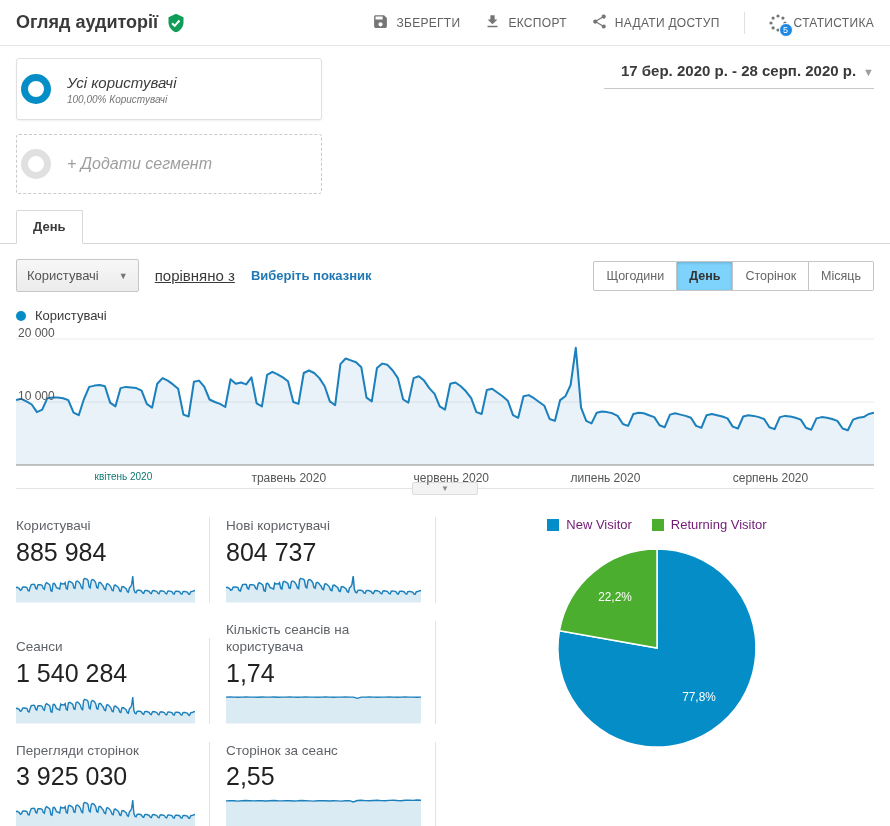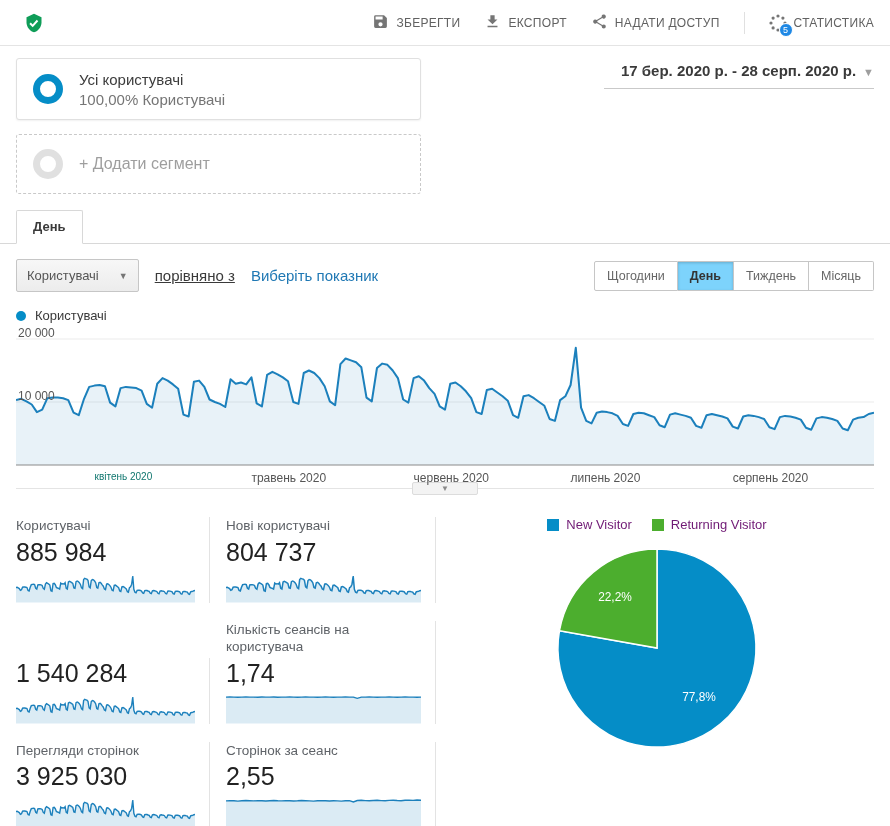--- a/index.html
+++ b/index.html
@@ -12,41 +12,41 @@
   .shield { margin-left:8px; display:flex; align-items:center; }
   .actions { margin-left:auto; display:flex; align-items:center; gap:24px; }
   .action-btn { display:flex; align-items:center; gap:7px; font-size:12px; color:#616161; cursor:pointer; background:none; border:none; font-family:inherit; letter-spacing:.3px; }
   .action-btn svg { flex:0 0 auto; }
   .v-divider { width:1px; height:22px; background:#e0e0e0; }
   .insights-wrap { position:relative; display:inline-flex; }
   .badge { position:absolute; right:-6px; bottom:-5px; width:14px; height:14px; background:#1e88e5; color:#fff; font-size:9px; border-radius:50%; display:flex; align-items:center; justify-content:center; border:1.5px solid #fff; }
 
   
   .segment-section { position:relative; padding:12px 16px 14px; }
-  .seg-card { width:405px; border:1px solid #e0e0e0; border-radius:3px; background:#fff; display:flex; align-items:center; padding:10px 16px; box-shadow:0 1px 2px rgba(0,0,0,.06); min-height:62px; }
+  .seg-card { width:306px; border:1px solid #e0e0e0; border-radius:3px; background:#fff; display:flex; align-items:center; padding:10px 4px; box-shadow:0 1px 2px rgba(0,0,0,.06); min-height:62px;font-style:italic; }
   .seg-ring { width:30px; height:30px; border-radius:50%; border:7px solid #058dc7; margin-right:16px; flex:0 0 auto; }
   .seg-ring.grey { border-color:#e0e0e0; }
   .seg-title { font-size:15px; color:#3c3c3c; }
-  .seg-sub { font-size:15px; color:#757575; margin-top:3px; }
+  .seg-sub { font-size:10px; color:#757575; margin-top:3px; }
   .seg-add { margin-top:14px; border:1px dashed #c9c9c9; box-shadow:none; min-height:60px; }
   .seg-add-label { font-size:16px; color:#9e9e9e; }
 
   .date-block { position:absolute; top:16px; right:16px; width:270px; text-align:right; border-bottom:1px solid #c9c9c9; padding-bottom:9px; font-size:15px; font-weight:700; color:#3a3a3a; cursor:pointer; }
   .date-caret { color:#9e9e9e; font-size:11px; margin-left:7px; }
 
   
   .tab-row { border-bottom:1px solid #d8d8d8; margin-top:2px; padding-left:16px; height:34px; display:flex; align-items:flex-end; }
   .tab { background:#fff; border:1px solid #d8d8d8; border-bottom:1px solid #fff; margin-bottom:-1px; padding:8px 16px 9px; font-size:13px; font-weight:700; color:#3a3a3a; border-radius:2px 2px 0 0; cursor:pointer; }
 
   
   .controls { display:flex; align-items:center; padding:15px 16px 12px; }
   .metric-select { display:flex; align-items:center; gap:20px; border:1px solid #c6c6c6; border-radius:2px; background:linear-gradient(#f7f7f7,#ececec); padding:8px 10px; font-size:13px; color:#555; cursor:pointer; }
   .sel-caret { font-size:9px; color:#757575; }
   .compare { margin-left:16px; font-size:15px; color:#3a3a3a;text-decoration:underline; }
-  .pick-link { margin-left:16px; font-size:15px; color:#1f78b4; text-decoration:none; cursor:pointer; }
+  .pick-link { margin-left:16px; font-size:13px; color:#1f78b4; text-decoration:none; cursor:pointer;font-weight:bold; }
   .granularity { margin-left:auto; display:flex;justify-content:flex-end; }
   .gran-btn { padding:7px 12px; font-size:12.5px; color:#666; border:1px solid #c6c6c6; border-left:none; background:#fff; cursor:pointer; font-family:inherit; }
   .gran-btn:first-child { border-left:1px solid #c6c6c6; border-radius:2px 0 0 2px; }
   .gran-btn:last-child { border-radius:0 2px 2px 0; }
   .gran-btn.active { background:#7dd3fc; box-shadow:inset 0 1px 3px rgba(0,0,0,.18); font-weight:700; color:#333; }
 
   
   .legend-row { padding:4px 16px 8px; display:flex; align-items:center; gap:9px; font-size:13px; color:#3a3a3a; }
   .legend-dot { width:10px; height:10px; border-radius:50%; background:#058dc7; }
   .chart-wrap { position:relative; margin:0 16px; }
@@ -67,20 +67,21 @@
 
   .pie-sec { flex:1; display:flex; flex-direction:column; align-items:center; }
   .pie-legend { display:flex; align-items:center; gap:20px; font-size:13px; color:#701a75; margin-bottom:12px; }
   .pl-item { display:flex; align-items:center; }
   .sq { width:12px; height:12px; margin-right:7px; }
 </style>
 </head>
 <body>
 
 <div class="header">
+  <span class="page-title">Огляд аудиторії</span>
   <span class="shield">
     <svg width="20" height="20" viewBox="0 0 24 24">
         <path fill="#0f9d58" d="M12 1 3 5v6c0 5.5 3.8 10.74 9 12 5.2-1.26 9-6.5 9-12V5l-9-4z"></path>
         <path fill="none" stroke="#fff" stroke-width="2.4" d="M7.3 12.3l3.1 3.1 5.8-6.4"></path>
       </svg>
   </span>
   <div class="actions">
     <button class="action-btn">
       <span><svg width="17" height="17" viewBox="0 0 24 24" fill="#757575">
             <path d="M17 3H5a2 2 0 0 0-2 2v14a2 2 0 0 0 2 2h14a2 2 0 0 0 2-2V7l-4-4zm-5 16a3 3 0 1 1 0-6 3 3 0 0 1 0 6zm3-10H5V5h10v4z"></path>
@@ -143,21 +144,21 @@
 <div class="controls">
   <div class="metric-select">
     <span>Користувачі</span>
     <span class="sel-caret">▼</span>
   </div>
   <span class="compare">порівняно з</span>
   <a class="pick-link">Виберіть показник</a>
   <div class="granularity">
     <button class="gran-btn">Щогодини</button>
     <button class="gran-btn active">День</button>
-    <button class="gran-btn">Тиждень</button>
+    <button class="gran-btn">Сторінок</button>
     <button class="gran-btn">Місяць</button>
   </div>
 </div>
 
 <div class="legend-row">
   <span class="legend-dot" style="background: rgb(5, 141, 199);"></span>
   <span>Користувачі</span>
 </div>
 <div class="chart-wrap">
   <svg id="main-chart" viewBox="0 0 845 135" preserveAspectRatio="none">
@@ -194,20 +195,21 @@
         <div class="mlabel">Нові користувачі</div>
         <div class="mvalue">804 737</div>
         <svg class="spark" viewBox="0 0 180 30" preserveAspectRatio="none">
             <polygon points="0,29.5 0.0,14.6 1.1,14.3 2.2,14.9 3.3,15.6 4.4,17.3 5.5,16.7 6.6,14.2 7.7,14.0 8.8,14.0 9.9,14.2 11.0,14.6 12.1,17.4 13.2,18.0 14.3,14.3 15.4,11.7 16.5,11.4 17.6,11.2 18.7,11.5 19.8,15.2 20.9,16.0 22.0,11.9 23.0,11.7 24.1,11.8 25.2,11.9 26.3,12.5 27.4,15.4 28.5,16.3 29.6,11.0 30.7,9.7 31.8,10.3 32.9,11.1 34.0,12.1 35.1,17.8 36.2,18.2 37.3,10.5 38.4,10.3 39.5,11.7 40.6,14.5 41.7,15.0 42.8,15.4 43.9,16.1 45.0,10.0 46.1,11.0 47.2,10.7 48.3,11.1 49.4,9.6 50.5,15.3 51.6,16.0 52.7,9.0 53.8,8.3 54.9,8.9 56.0,9.6 57.1,10.4 58.2,15.0 59.3,15.4 60.4,8.6 61.5,8.0 62.6,8.6 63.7,9.7 64.8,11.5 65.9,14.9 67.0,15.7 68.0,6.6 69.1,5.4 70.2,5.8 71.3,6.2 72.4,7.3 73.5,14.0 74.6,14.9 75.7,7.5 76.8,6.5 77.9,6.8 79.0,8.0 80.1,9.7 81.2,14.5 82.3,15.2 83.4,9.7 84.5,9.3 85.6,10.3 86.7,11.9 87.8,13.2 88.9,16.0 90.0,16.7 91.1,11.0 92.2,10.7 93.3,11.5 94.4,12.6 95.5,14.2 96.6,17.3 97.7,17.7 98.8,12.4 99.9,12.1 101.0,12.9 102.1,13.8 103.2,14.7 104.3,18.0 105.4,18.5 106.5,13.8 107.6,13.5 108.7,14.2 109.8,15.0 110.9,15.9 112.0,18.8 113.0,19.2 114.1,14.6 115.2,13.8 116.3,11.2 117.4,3.0 118.5,16.3 119.6,19.2 120.7,19.8 121.8,17.4 122.9,17.1 124.0,17.3 125.1,17.5 126.2,18.1 127.3,19.9 128.4,20.3 129.5,17.7 130.6,17.4 131.7,17.5 132.8,18.0 133.9,18.4 135.0,20.2 136.1,20.6 137.2,17.8 138.3,17.5 139.4,17.8 140.5,18.1 141.6,18.5 142.7,20.3 143.8,20.8 144.9,18.0 146.0,17.7 147.1,18.0 148.2,18.2 149.3,18.7 150.4,20.5 151.5,20.9 152.6,18.2 153.7,18.0 154.8,18.1 155.9,18.4 157.0,18.8 158.0,20.6 159.1,21.0 160.2,18.4 161.3,18.1 162.4,18.2 163.5,18.5 164.6,18.9 165.7,20.8 166.8,21.2 167.9,18.7 169.0,18.4 170.1,18.5 171.2,18.8 172.3,19.2 173.4,20.9 174.5,21.3 175.6,18.9 176.7,18.5 177.8,18.4 178.9,17.7 180.0,17.4 180,29.5" fill="rgba(28,128,188,0.16)"></polygon>
             <polyline points="0.0,14.6 1.1,14.3 2.2,14.9 3.3,15.6 4.4,17.3 5.5,16.7 6.6,14.2 7.7,14.0 8.8,14.0 9.9,14.2 11.0,14.6 12.1,17.4 13.2,18.0 14.3,14.3 15.4,11.7 16.5,11.4 17.6,11.2 18.7,11.5 19.8,15.2 20.9,16.0 22.0,11.9 23.0,11.7 24.1,11.8 25.2,11.9 26.3,12.5 27.4,15.4 28.5,16.3 29.6,11.0 30.7,9.7 31.8,10.3 32.9,11.1 34.0,12.1 35.1,17.8 36.2,18.2 37.3,10.5 38.4,10.3 39.5,11.7 40.6,14.5 41.7,15.0 42.8,15.4 43.9,16.1 45.0,10.0 46.1,11.0 47.2,10.7 48.3,11.1 49.4,9.6 50.5,15.3 51.6,16.0 52.7,9.0 53.8,8.3 54.9,8.9 56.0,9.6 57.1,10.4 58.2,15.0 59.3,15.4 60.4,8.6 61.5,8.0 62.6,8.6 63.7,9.7 64.8,11.5 65.9,14.9 67.0,15.7 68.0,6.6 69.1,5.4 70.2,5.8 71.3,6.2 72.4,7.3 73.5,14.0 74.6,14.9 75.7,7.5 76.8,6.5 77.9,6.8 79.0,8.0 80.1,9.7 81.2,14.5 82.3,15.2 83.4,9.7 84.5,9.3 85.6,10.3 86.7,11.9 87.8,13.2 88.9,16.0 90.0,16.7 91.1,11.0 92.2,10.7 93.3,11.5 94.4,12.6 95.5,14.2 96.6,17.3 97.7,17.7 98.8,12.4 99.9,12.1 101.0,12.9 102.1,13.8 103.2,14.7 104.3,18.0 105.4,18.5 106.5,13.8 107.6,13.5 108.7,14.2 109.8,15.0 110.9,15.9 112.0,18.8 113.0,19.2 114.1,14.6 115.2,13.8 116.3,11.2 117.4,3.0 118.5,16.3 119.6,19.2 120.7,19.8 121.8,17.4 122.9,17.1 124.0,17.3 125.1,17.5 126.2,18.1 127.3,19.9 128.4,20.3 129.5,17.7 130.6,17.4 131.7,17.5 132.8,18.0 133.9,18.4 135.0,20.2 136.1,20.6 137.2,17.8 138.3,17.5 139.4,17.8 140.5,18.1 141.6,18.5 142.7,20.3 143.8,20.8 144.9,18.0 146.0,17.7 147.1,18.0 148.2,18.2 149.3,18.7 150.4,20.5 151.5,20.9 152.6,18.2 153.7,18.0 154.8,18.1 155.9,18.4 157.0,18.8 158.0,20.6 159.1,21.0 160.2,18.4 161.3,18.1 162.4,18.2 163.5,18.5 164.6,18.9 165.7,20.8 166.8,21.2 167.9,18.7 169.0,18.4 170.1,18.5 171.2,18.8 172.3,19.2 173.4,20.9 174.5,21.3 175.6,18.9 176.7,18.5 177.8,18.4 178.9,17.7 180.0,17.4" fill="none" stroke="#1c80bc" stroke-width="1.4"></polyline>
           </svg>
       </div>
     </div>
     <div class="mrow">
       <div class="mcard">
+        <div class="mlabel">Сеанси</div>
         <div class="mvalue">1 540 284</div>
         <svg class="spark" viewBox="0 0 180 30" preserveAspectRatio="none">
             <polygon points="0,29.5 0.0,14.6 1.1,14.3 2.2,14.9 3.3,15.6 4.4,17.3 5.5,16.7 6.6,14.2 7.7,14.0 8.8,14.0 9.9,14.2 11.0,14.6 12.1,17.4 13.2,18.0 14.3,14.3 15.4,11.7 16.5,11.4 17.6,11.2 18.7,11.5 19.8,15.2 20.9,16.0 22.0,11.9 23.0,11.7 24.1,11.8 25.2,11.9 26.3,12.5 27.4,15.4 28.5,16.3 29.6,11.0 30.7,9.7 31.8,10.3 32.9,11.1 34.0,12.1 35.1,17.8 36.2,18.2 37.3,10.5 38.4,10.3 39.5,11.7 40.6,14.5 41.7,15.0 42.8,15.4 43.9,16.1 45.0,10.0 46.1,11.0 47.2,10.7 48.3,11.1 49.4,9.6 50.5,15.3 51.6,16.0 52.7,9.0 53.8,8.3 54.9,8.9 56.0,9.6 57.1,10.4 58.2,15.0 59.3,15.4 60.4,8.6 61.5,8.0 62.6,8.6 63.7,9.7 64.8,11.5 65.9,14.9 67.0,15.7 68.0,6.6 69.1,5.4 70.2,5.8 71.3,6.2 72.4,7.3 73.5,14.0 74.6,14.9 75.7,7.5 76.8,6.5 77.9,6.8 79.0,8.0 80.1,9.7 81.2,14.5 82.3,15.2 83.4,9.7 84.5,9.3 85.6,10.3 86.7,11.9 87.8,13.2 88.9,16.0 90.0,16.7 91.1,11.0 92.2,10.7 93.3,11.5 94.4,12.6 95.5,14.2 96.6,17.3 97.7,17.7 98.8,12.4 99.9,12.1 101.0,12.9 102.1,13.8 103.2,14.7 104.3,18.0 105.4,18.5 106.5,13.8 107.6,13.5 108.7,14.2 109.8,15.0 110.9,15.9 112.0,18.8 113.0,19.2 114.1,14.6 115.2,13.8 116.3,11.2 117.4,3.0 118.5,16.3 119.6,19.2 120.7,19.8 121.8,17.4 122.9,17.1 124.0,17.3 125.1,17.5 126.2,18.1 127.3,19.9 128.4,20.3 129.5,17.7 130.6,17.4 131.7,17.5 132.8,18.0 133.9,18.4 135.0,20.2 136.1,20.6 137.2,17.8 138.3,17.5 139.4,17.8 140.5,18.1 141.6,18.5 142.7,20.3 143.8,20.8 144.9,18.0 146.0,17.7 147.1,18.0 148.2,18.2 149.3,18.7 150.4,20.5 151.5,20.9 152.6,18.2 153.7,18.0 154.8,18.1 155.9,18.4 157.0,18.8 158.0,20.6 159.1,21.0 160.2,18.4 161.3,18.1 162.4,18.2 163.5,18.5 164.6,18.9 165.7,20.8 166.8,21.2 167.9,18.7 169.0,18.4 170.1,18.5 171.2,18.8 172.3,19.2 173.4,20.9 174.5,21.3 175.6,18.9 176.7,18.5 177.8,18.4 178.9,17.7 180.0,17.4 180,29.5" fill="rgba(28,128,188,0.16)"></polygon>
             <polyline points="0.0,14.6 1.1,14.3 2.2,14.9 3.3,15.6 4.4,17.3 5.5,16.7 6.6,14.2 7.7,14.0 8.8,14.0 9.9,14.2 11.0,14.6 12.1,17.4 13.2,18.0 14.3,14.3 15.4,11.7 16.5,11.4 17.6,11.2 18.7,11.5 19.8,15.2 20.9,16.0 22.0,11.9 23.0,11.7 24.1,11.8 25.2,11.9 26.3,12.5 27.4,15.4 28.5,16.3 29.6,11.0 30.7,9.7 31.8,10.3 32.9,11.1 34.0,12.1 35.1,17.8 36.2,18.2 37.3,10.5 38.4,10.3 39.5,11.7 40.6,14.5 41.7,15.0 42.8,15.4 43.9,16.1 45.0,10.0 46.1,11.0 47.2,10.7 48.3,11.1 49.4,9.6 50.5,15.3 51.6,16.0 52.7,9.0 53.8,8.3 54.9,8.9 56.0,9.6 57.1,10.4 58.2,15.0 59.3,15.4 60.4,8.6 61.5,8.0 62.6,8.6 63.7,9.7 64.8,11.5 65.9,14.9 67.0,15.7 68.0,6.6 69.1,5.4 70.2,5.8 71.3,6.2 72.4,7.3 73.5,14.0 74.6,14.9 75.7,7.5 76.8,6.5 77.9,6.8 79.0,8.0 80.1,9.7 81.2,14.5 82.3,15.2 83.4,9.7 84.5,9.3 85.6,10.3 86.7,11.9 87.8,13.2 88.9,16.0 90.0,16.7 91.1,11.0 92.2,10.7 93.3,11.5 94.4,12.6 95.5,14.2 96.6,17.3 97.7,17.7 98.8,12.4 99.9,12.1 101.0,12.9 102.1,13.8 103.2,14.7 104.3,18.0 105.4,18.5 106.5,13.8 107.6,13.5 108.7,14.2 109.8,15.0 110.9,15.9 112.0,18.8 113.0,19.2 114.1,14.6 115.2,13.8 116.3,11.2 117.4,3.0 118.5,16.3 119.6,19.2 120.7,19.8 121.8,17.4 122.9,17.1 124.0,17.3 125.1,17.5 126.2,18.1 127.3,19.9 128.4,20.3 129.5,17.7 130.6,17.4 131.7,17.5 132.8,18.0 133.9,18.4 135.0,20.2 136.1,20.6 137.2,17.8 138.3,17.5 139.4,17.8 140.5,18.1 141.6,18.5 142.7,20.3 143.8,20.8 144.9,18.0 146.0,17.7 147.1,18.0 148.2,18.2 149.3,18.7 150.4,20.5 151.5,20.9 152.6,18.2 153.7,18.0 154.8,18.1 155.9,18.4 157.0,18.8 158.0,20.6 159.1,21.0 160.2,18.4 161.3,18.1 162.4,18.2 163.5,18.5 164.6,18.9 165.7,20.8 166.8,21.2 167.9,18.7 169.0,18.4 170.1,18.5 171.2,18.8 172.3,19.2 173.4,20.9 174.5,21.3 175.6,18.9 176.7,18.5 177.8,18.4 178.9,17.7 180.0,17.4" fill="none" stroke="#1c80bc" stroke-width="1.4"></polyline>
           </svg>
       </div>
       <div class="mcard">
         <div class="mlabel">Кількість сеансів на користувача</div>
         <div class="mvalue">1,74</div>
         <svg class="spark" viewBox="0 0 180 30" preserveAspectRatio="none">

